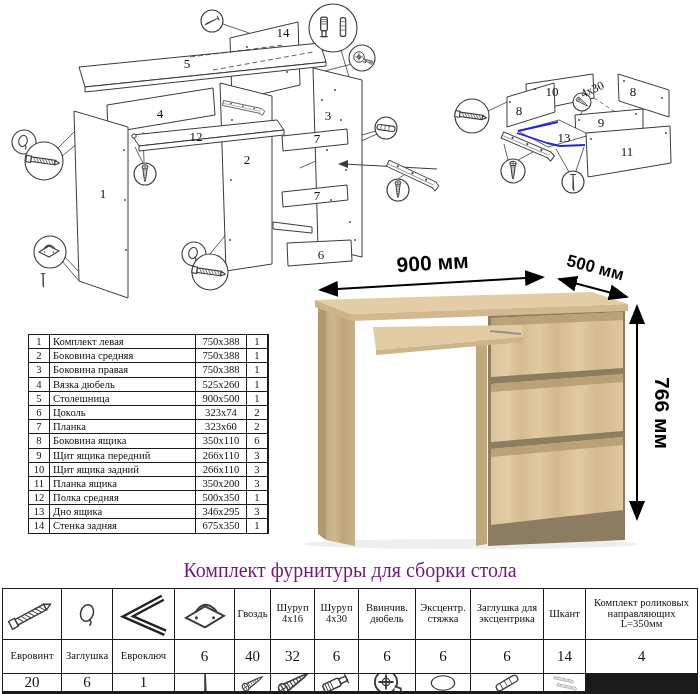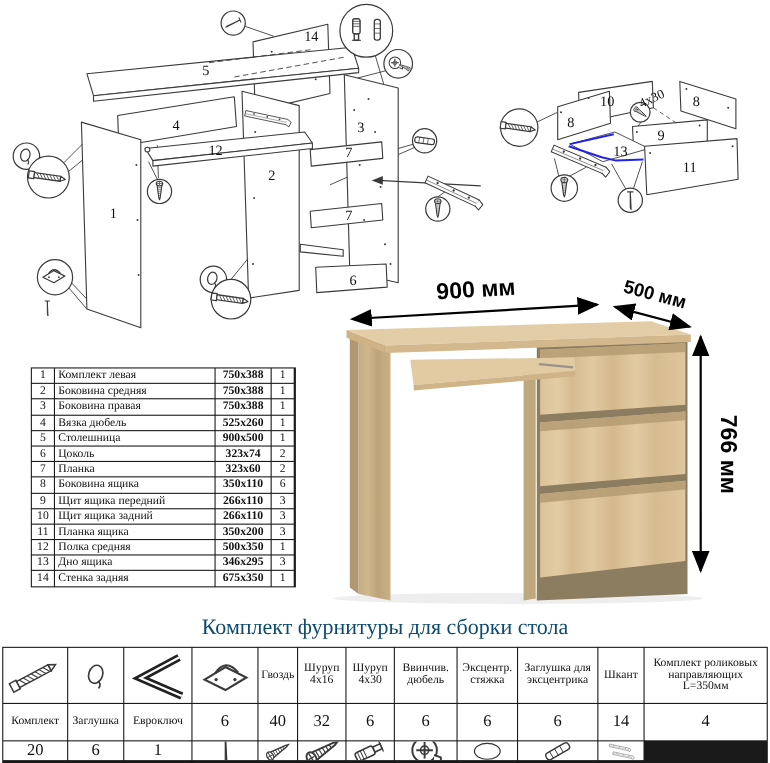--- a/index.html
+++ b/index.html
@@ -9,26 +9,26 @@
   .dia-label{font-size:13px;fill:#111;}
   .dim-label{font-family:"Liberation Sans", sans-serif;font-weight:bold;fill:#000;}
 
   
   #parts-table{position:absolute;left:28px;top:334px;width:241px;
     display:grid;grid-template-columns:20px 145px 50px 20px;
     grid-auto-rows:13.2px;gap:1px;background:#1a1a1a;padding:1px;box-sizing:border-box;}
   #parts-table .c{background:#fff;font-size:10.6px;line-height:13px;overflow:hidden;white-space:nowrap;}
   #parts-table .n{text-align:center;}
   #parts-table .t{padding-left:3px;}
-  #parts-table .s{text-align:center;font-weight:bold;}
+  #parts-table .s{text-align:center;}
   #parts-table .q{text-align:center;}
 
   
   #kit-title{position:absolute;left:0;top:559px;width:700px;text-align:center;
-    font-size:20px;color:#0c4a6e;}
+    font-size:20px;color:#701a75;}
 
   
   #hardware-table{position:absolute;left:2px;top:588px;width:696px;height:106px;
     display:grid;grid-auto-flow:column;
     grid-template-columns:58px 50px 61px 59px 35px 43px 43px 56px 54px 72px 41px 1fr;
     grid-template-rows:50px 33px 17px;
     gap:1px;background:#1a1a1a;padding:1px;box-sizing:border-box;}
   #hardware-table .hc{background:#fff;display:flex;align-items:center;justify-content:center;overflow:hidden;}
   #hardware-table .hname{font-size:10.6px;line-height:10.8px;text-align:center;padding:0 1px;}
   #hardware-table .hqty{font-size:15px;}
@@ -370,21 +370,21 @@
 
 <div id="kit-title">Комплект фурнитуры для сборки стола</div>
 
 <div id="hardware-table">
 
   <div class="hc">
         <svg width="52" height="46" viewBox="0 0 52 46">
           <use href="#g-escrew" transform="translate(26,23) rotate(-28) scale(1.35)"></use>
         </svg>
       </div>
-  <div class="hc hname">Комплект</div>
+  <div class="hc hname">Евровинт</div>
   <div class="hc hqty">20</div>
 
   <div class="hc">
         <svg width="44" height="46" viewBox="0 0 44 46">
           <use href="#g-cap" transform="translate(22,22) rotate(18) scale(1.5)"></use>
         </svg>
       </div>
   <div class="hc hname">Заглушка</div>
   <div class="hc hqty">6</div>
 

